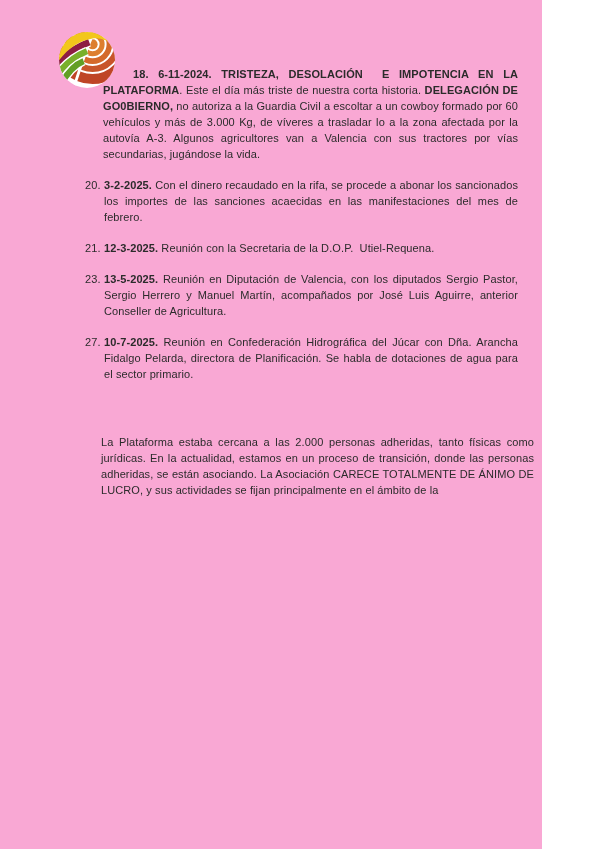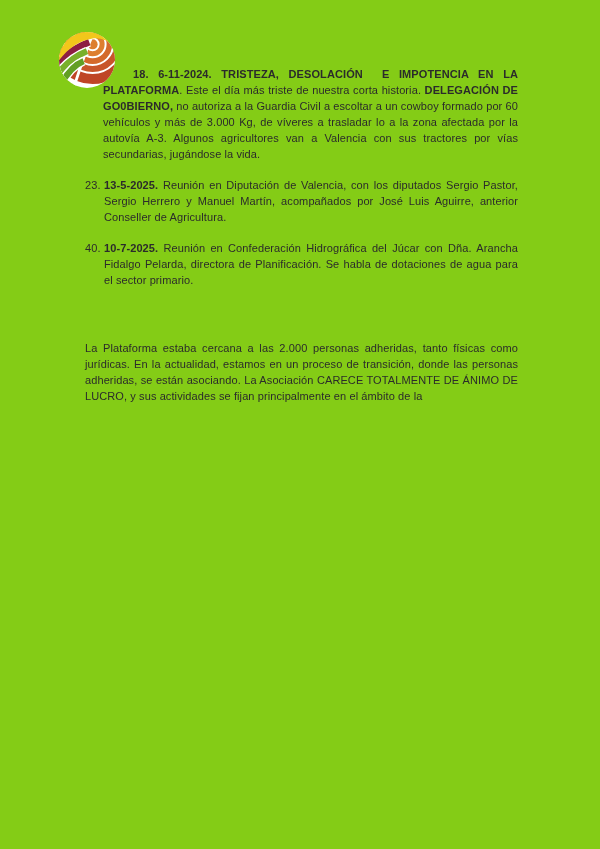--- a/index.html
+++ b/index.html
@@ -2,44 +2,44 @@
 <html style="--logo-yellow: #f2c71b; --logo-maroon: #8e1d43; --logo-green_light: #79b02a; --logo-green_dark: #629f24; --logo-orange_inner: #dd7e2f; --logo-orange_mid: #d4692a; --logo-orange_outer: #c8552a; --logo-orange_deep: #bf4526;"><head>
 <meta charset="utf-8">
 <style>
   html, body {
     margin: 0;
     padding: 0;
     background: #ffffff;
   }
   .page {
     position: relative;
-    width: 600px;
+    width: 542px;
     height: 849px;
-    background: #84cc16;
+    background: #f9a8d4;
     overflow: hidden;
     font-family: "Liberation Sans", sans-serif;
     font-size: 11px;
     line-height: 16px;
     letter-spacing: 0.1px;
     color: #2b2b2b;
   }
   .logo {
     position: absolute;
     left: 59px;
     top: 32px;
     width: 56px;
     height: 56px;
   }
   .content {
     position: absolute;
     left: 85px;
     top: 66px;
     width: 433px;
   }
-  p { margin: 0; }
+  p { margin: 16px; }
   .lead {
     margin: 0 0 15px 18px;
     width: 415px;
     text-align: justify;
     text-indent: 30px;
   }
   .lead b, .date { font-weight: bold; }
   ol.event-list {
     list-style: none;
     margin: 0;
@@ -107,26 +107,28 @@
       <path d="M-4,56 C16,28 36,16 58,12 C74,9 88,15 104,30 L104,-4 L-4,-4 Z" class="lg-yellow"></path>
     </g>
   </svg>
 
   <div class="content">
 
     <p class="lead"><b>18. 6-11-2024. TRISTEZA, DESOLACIÓN&nbsp; E IMPOTENCIA EN LA PLATAFORMA</b><span>. Este el día más triste de nuestra corta historia. </span><b>DELEGACIÓN DE GO0BIERNO,</b><span> no autoriza a la Guardia Civil a escoltar a un cowboy formado por 60 vehículos y más de 3.000 Kg, de víveres a trasladar lo a la zona afectada por la autovía A-3. Algunos agricultores van a Valencia con sus tractores por vías secundarias, jugándose la vida.</span></p>
 
     <ol class="event-list">
 
+  <li class="event-item"><span class="num">20.</span><span class="date">3-2-2025.</span><span class="txt"> Con el dinero recaudado en la rifa, se procede a abonar los sancionados los importes de las sanciones acaecidas en las manifestaciones del mes de febrero.</span></li>
 
+  <li class="event-item"><span class="num">21.</span><span class="date">12-3-2025.</span><span class="txt"> Reunión con la Secretaria de la D.O.P.&nbsp; Utiel-Requena.</span></li>
 
 
   <li class="event-item"><span class="num">23.</span><span class="date">13-5-2025.</span><span class="txt"> Reunión en Diputación de Valencia, con los diputados Sergio Pastor, Sergio Herrero y Manuel Martín, acompañados por José Luis Aguirre, anterior Conseller de Agricultura.</span></li>
 
 
 
 
-  <li class="event-item"><span class="num">40.</span><span class="date">10-7-2025.</span><span class="txt"> Reunión en Confederación Hidrográfica del Júcar con Dña. Arancha Fidalgo Pelarda, directora de Planificación. Se habla de dotaciones de agua para el sector primario.</span></li>
+  <li class="event-item"><span class="num">27.</span><span class="date">10-7-2025.</span><span class="txt"> Reunión en Confederación Hidrográfica del Júcar con Dña. Arancha Fidalgo Pelarda, directora de Planificación. Se habla de dotaciones de agua para el sector primario.</span></li>
 </ol>
 
     <p class="closing">La Plataforma estaba cercana a las 2.000 personas adheridas, tanto físicas como jurídicas. En la actualidad, estamos en un proceso de transición, donde las personas adheridas, se están asociando. La Asociación CARECE TOTALMENTE DE ÁNIMO DE LUCRO, y sus actividades se fijan principalmente en el ámbito de la</p>
   </div>
 </div>
 
 </body></html>

